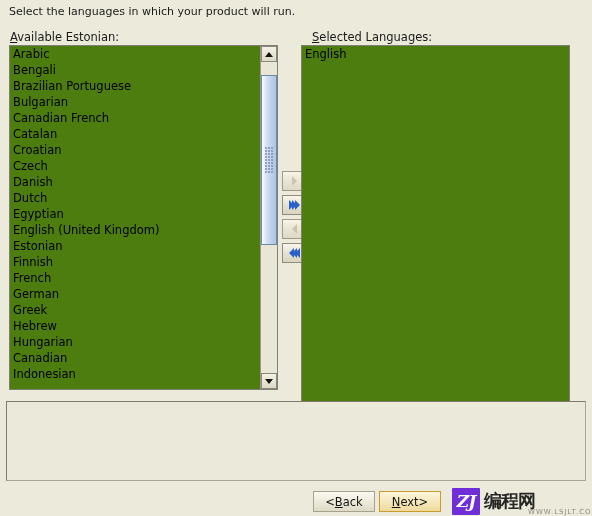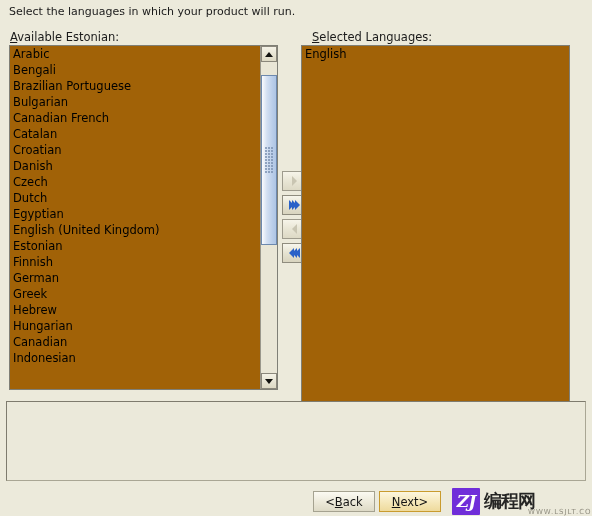--- a/index.html
+++ b/index.html
@@ -36,21 +36,21 @@
   }
   .panel-label .mnemonic {
     text-decoration: underline;
   }
   #available-label { left: 10px; top: 30px; }
   #selected-label  { left: 312px; top: 30px; }
 
   
   .listbox {
     position: absolute;
-    background: #a16207;
+    background: #4d7c0f;
     border: 1px solid #7f7f76;
     box-sizing: border-box;
     overflow: hidden;
   }
   #available-listbox {
     left: 9px;
     top: 45px;
     width: 269px;
     height: 345px;
   }
@@ -274,27 +274,28 @@
 
 <div class="listbox" id="available-listbox">
   <div class="list-viewport" id="available-viewport">
       <div class="list-item">Arabic</div>
       <div class="list-item">Bengali</div>
       <div class="list-item">Brazilian Portuguese</div>
       <div class="list-item">Bulgarian</div>
       <div class="list-item">Canadian French</div>
       <div class="list-item">Catalan</div>
       <div class="list-item">Croatian</div>
+      <div class="list-item">Czech</div>
       <div class="list-item">Danish</div>
-      <div class="list-item">Czech</div>
       <div class="list-item">Dutch</div>
       <div class="list-item">Egyptian</div>
       <div class="list-item">English (United Kingdom)</div>
       <div class="list-item">Estonian</div>
       <div class="list-item">Finnish</div>
+      <div class="list-item">French</div>
       <div class="list-item">German</div>
       <div class="list-item">Greek</div>
       <div class="list-item">Hebrew</div>
       <div class="list-item">Hungarian</div>
       <div class="list-item">Canadian</div>
       <div class="list-item">Indonesian</div>
     </div>
   <div class="scrollbar">
     <div class="sb-btn up">
       <span class="sb-arrow up"></span>

